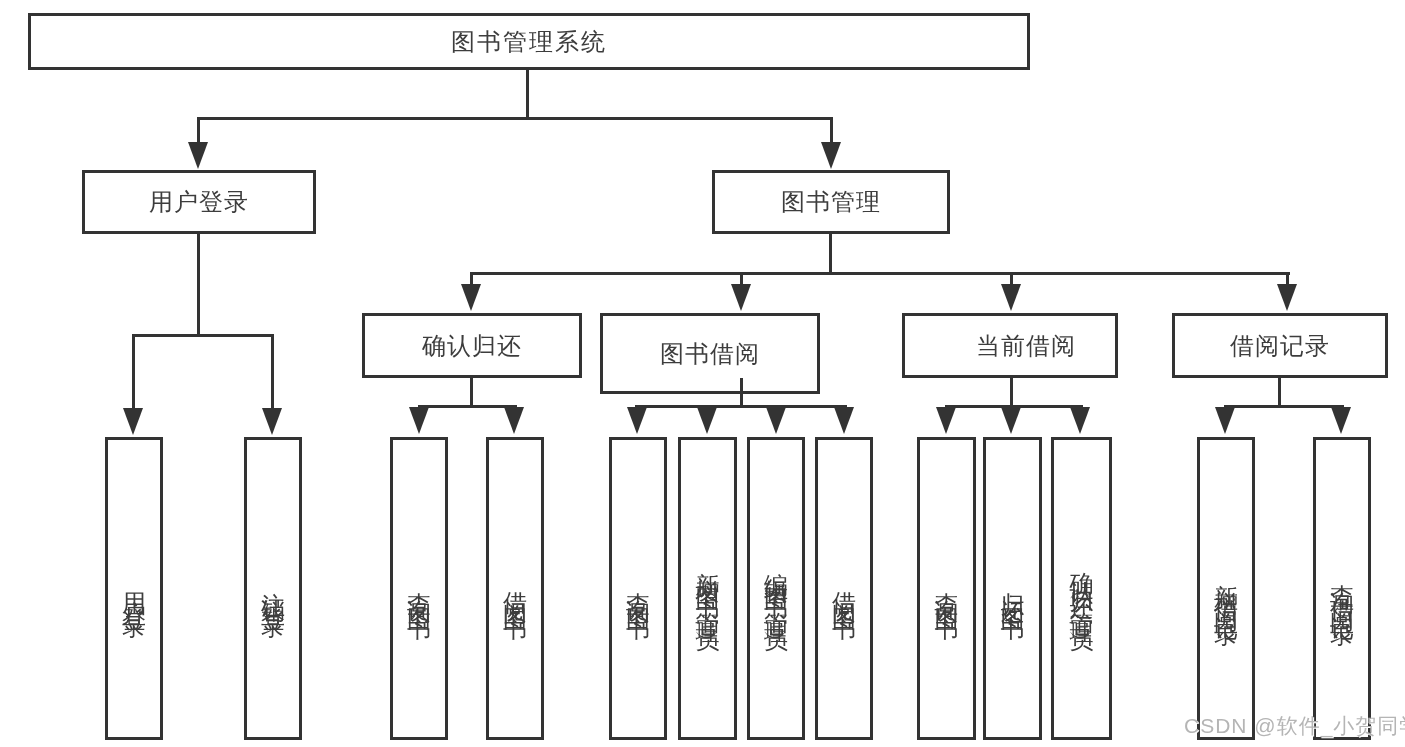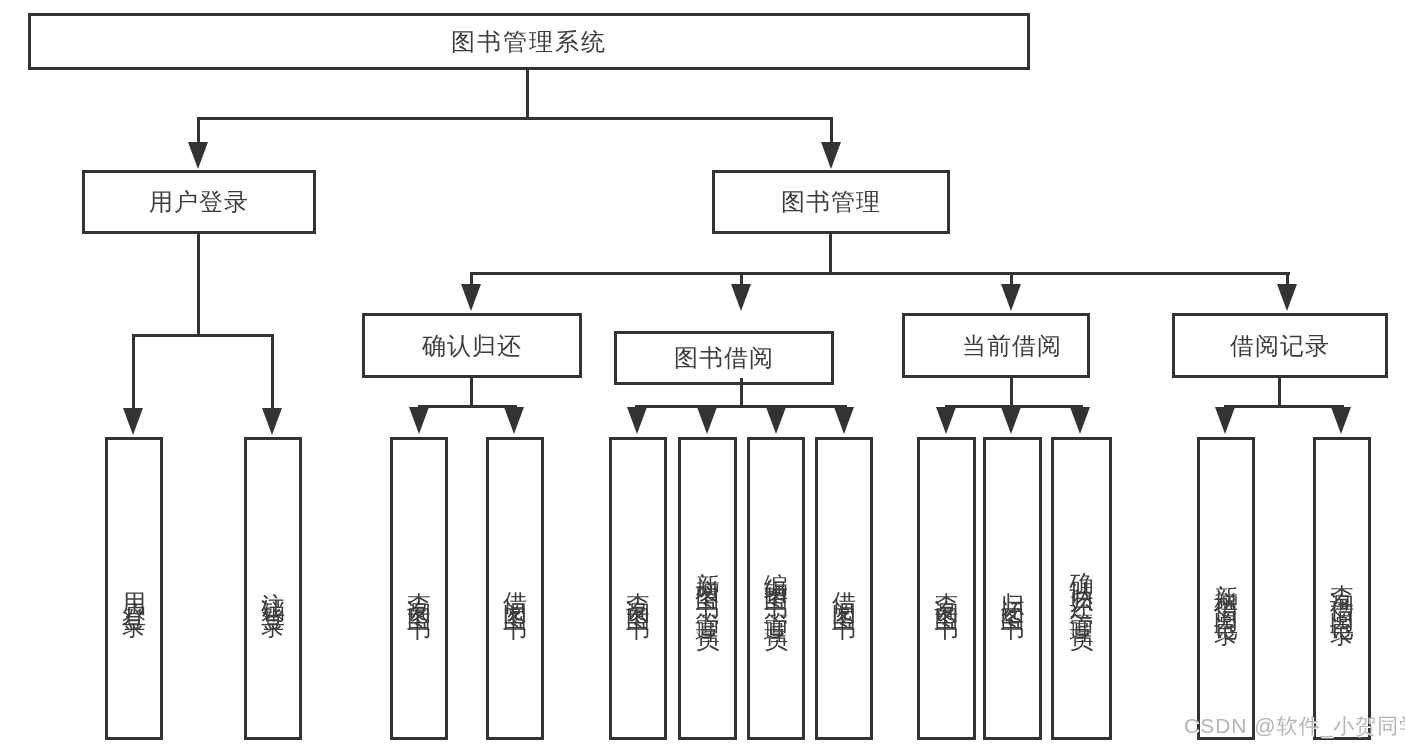--- a/index.html
+++ b/index.html
@@ -95,24 +95,24 @@
   <div class="ln" style="left:1010px;top:272px;width:3px;height:14px;"></div>
   <div class="ln" style="left:1286px;top:272px;width:3px;height:14px;"></div>
   <div class="arr" style="left:461px;top:284px;"></div>
   <div class="arr" style="left:731px;top:284px;"></div>
   <div class="arr" style="left:1001px;top:284px;"></div>
   <div class="arr" style="left:1277px;top:284px;"></div>
 
   <div class="box" style="left:362px;top:313px;width:220px;height:65px;">
     <span>确认归还</span>
   </div>
-  <div class="box" style="left:614px;top:313px;width:220px;height:54px;margin-top:18px;">
+  <div class="box" style="left:600px;top:313px;width:220px;height:81px;">
     <span>图书借阅</span>
   </div>
-  <div class="box" style="left:902px;top:313px;width:188px;height:65px;padding-left:32px;">
+  <div class="box" style="left:902px;top:313px;width:216px;height:65px;padding-left:32px;">
     <span>当前借阅</span>
   </div>
   <div class="box" style="left:1172px;top:313px;width:216px;height:65px;">
     <span>借阅记录</span>
   </div>
 
   <div class="ln" style="left:470px;top:378px;width:3px;height:29px;"></div>
   <div class="ln" style="left:418px;top:405px;width:99px;height:3px;"></div>
   <div class="arr" style="left:409px;top:407px;"></div>
   <div class="arr" style="left:504px;top:407px;"></div>

